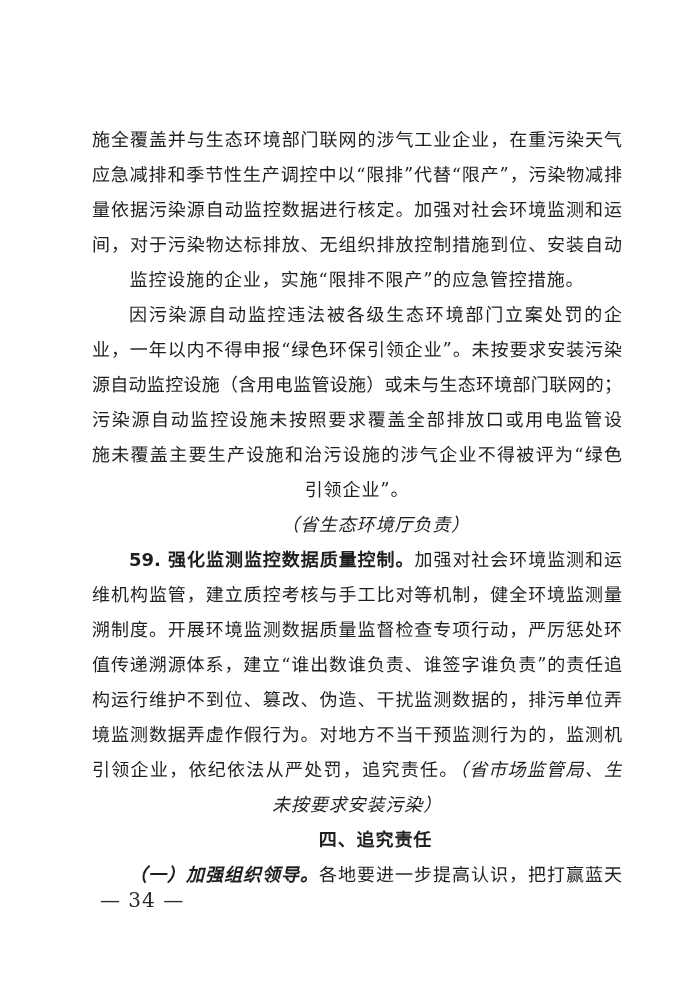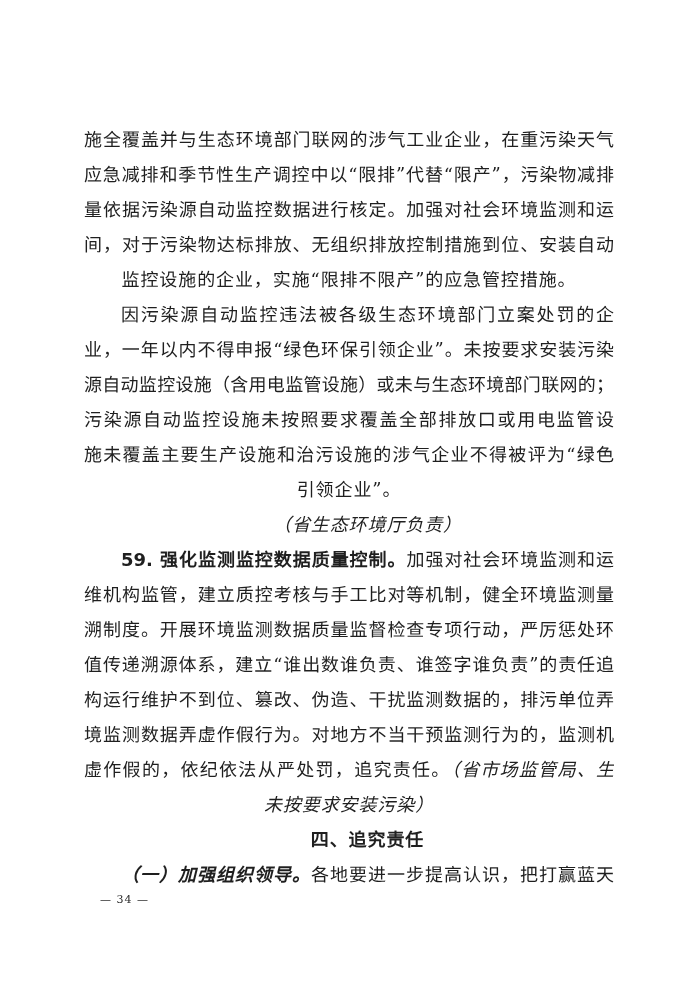--- a/index.html
+++ b/index.html
@@ -12,21 +12,21 @@
     width: 700px;
     height: 989px;
     margin: 0 auto;
     background: #ffffff;
     overflow: hidden;
     font-family: "DejaVu Serif", "Liberation Serif", serif;
     color: #1f1f1f;
   }
   .text-block {
     position: absolute;
-    left: 84px;
+    left: 92px;
     top: 122px;
     width: 530px;
   }
   .line {
     height: 35px;
     line-height: 35px;
     font-size: 18px;
     white-space: nowrap;
     letter-spacing: 0.9px;
     text-align: center;
@@ -57,21 +57,21 @@
   .seg.boldkai {
     font-style: italic;
     font-weight: 700;
   }
   .page-footer {
     position: absolute;
     left: 100px;
     top: 888px;
     height: 24px;
     line-height: 24px;
-    font-size: 11px;
+    font-size: 20px;
     letter-spacing: 1px;
     color: #2a2a2a;
     font-family: "DejaVu Serif", "Liberation Serif", serif;
   }
 </style>
 </head>
 <body>
 
 <div class="page">
   <div class="text-block">
@@ -86,19 +86,19 @@
       <div class="line justify"><span class="seg normal">污染源自动监控设施未按照要求覆盖全部排放口或用电监管设</span></div>
       <div class="line justify"><span class="seg normal">施未覆盖主要生产设施和治污设施的涉气企业不得被评为“绿色</span></div>
       <div class="line"><span class="seg normal">引领企业”。</span></div>
       <div class="line indent"><span class="seg kai">（省生态环境厅负责）</span></div>
       <div class="line indent justify"><span class="seg bold">59. 强化监测监控数据质量控制。</span><span class="seg normal">加强对社会环境监测和运</span></div>
       <div class="line justify"><span class="seg normal">维机构监管，建立质控考核与手工比对等机制，健全环境监测量</span></div>
       <div class="line justify"><span class="seg normal">溯制度。开展环境监测数据质量监督检查专项行动，严厉惩处环</span></div>
       <div class="line justify"><span class="seg normal">值传递溯源体系，建立“谁出数谁负责、谁签字谁负责”的责任追</span></div>
       <div class="line justify"><span class="seg normal">构运行维护不到位、篡改、伪造、干扰监测数据的，排污单位弄</span></div>
       <div class="line justify"><span class="seg normal">境监测数据弄虚作假行为。对地方不当干预监测行为的，监测机</span></div>
-      <div class="line justify"><span class="seg normal">虚作假的，依纪依法从严处罚，追究责任。</span><span class="seg kai">（省市场监管局、生</span></div>
+      <div class="line justify"><span class="seg normal">引领企业，依纪依法从严处罚，追究责任。</span><span class="seg kai">（省市场监管局、生</span></div>
       <div class="line"><span class="seg kai">未按要求安装污染）</span></div>
       <div class="line indent"><span class="seg bold">四、追究责任</span></div>
       <div class="line indent justify"><span class="seg boldkai">（一）加强组织领导。</span><span class="seg normal">各地要进一步提高认识，把打赢蓝天</span></div>
     </div>
   <div class="page-footer">— 34 —</div>
 </div>
 
 </body></html>

